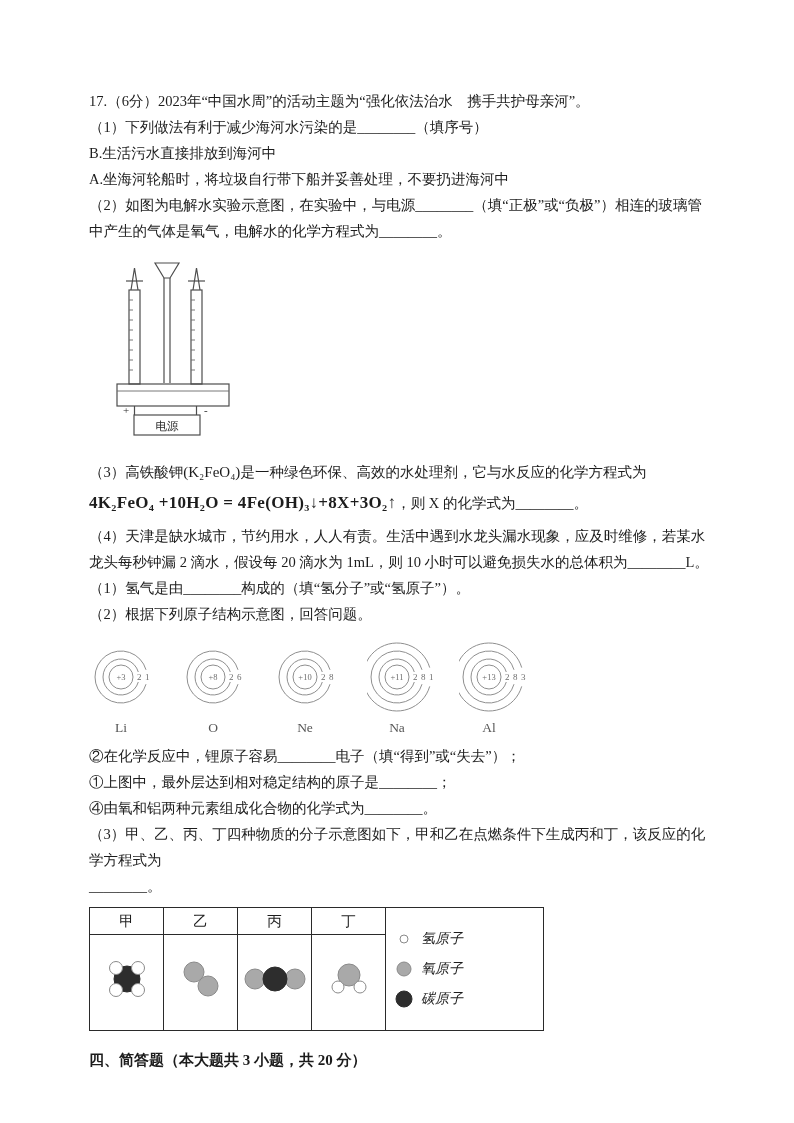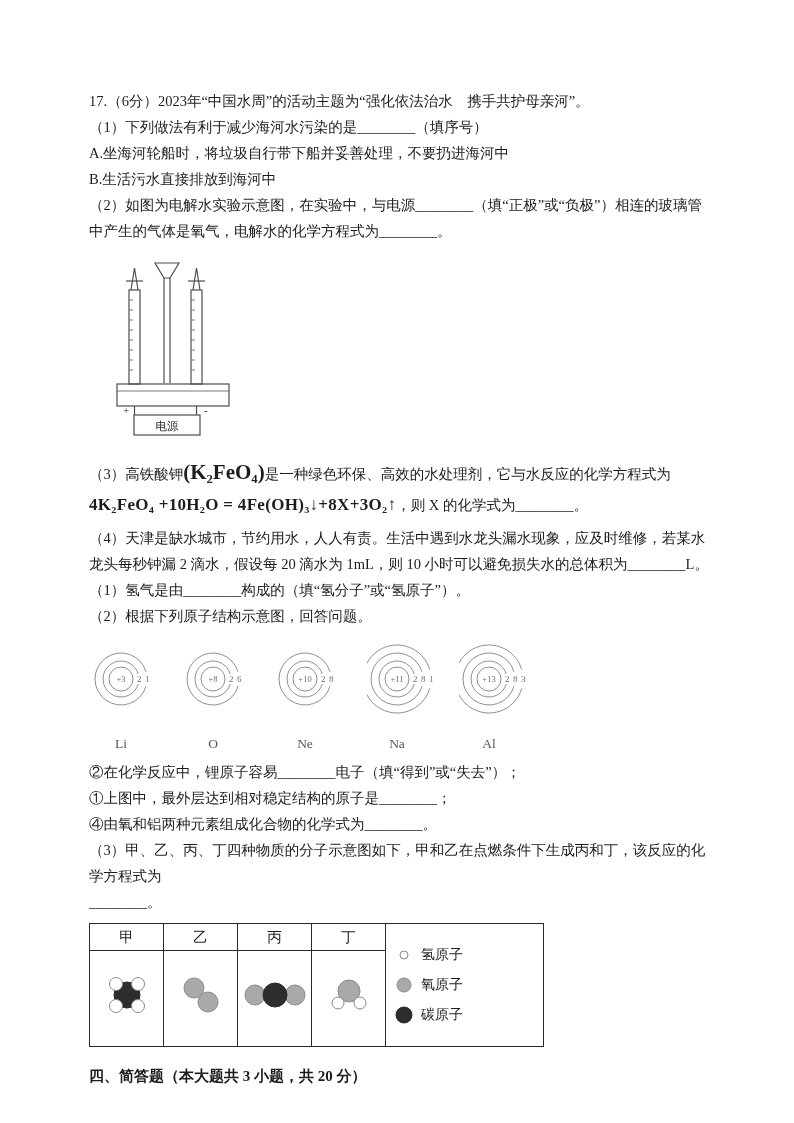--- a/index.html
+++ b/index.html
@@ -11,50 +11,50 @@
     margin: 0 auto;
     background: #ffffff;
     padding: 88px 60px 0 64px;
     font-family: "Liberation Serif", "DejaVu Serif", serif;
     font-size: 14.5px;
     line-height: 26px;
     color: #1c1c1c;
     overflow: hidden;
   }
   p { margin: 0; }
-  .formula-b { font-weight: bold; font-size: 21px; }
+  .formula-b { font-weight: normal; font-size: 15px; }
   .eq-line { margin: 5px 0 7px 0; }
   .eq-line .eq { font-weight: bold; font-size: 17px; letter-spacing: 0.3px; }
   .figure-wrap { margin: 10px 0 12px 6px; }
   .ln { fill: none; stroke: #4d4d4d; stroke-width: 1.2; }
   .ln-thin { fill: none; stroke: #6a6a6a; stroke-width: 0.9; }
   .figure-wrap text { font-family: inherit; fill: #2a2a2a; }
   .atoms-row { display: flex; gap: 18px; margin: 10px 0 6px 2px; }
   .atom { display: flex; flex-direction: column; }
   .aln { fill: none; stroke: #8f8f8f; stroke-width: 1; }
   .atxt { fill: #6d6d6d; font-family: inherit; }
-  .atom-label { width: 60px; text-align: center; margin-top: 16px; font-size: 13.5px; color: #555; line-height: 18px; }
+  .atom-label { width: 60px; text-align: center; margin-top: 2px; font-size: 13.5px; color: #555; line-height: 18px; }
   .mol-table { border-collapse: collapse; margin: 8px 0 4px 0; }
   .mol-table th, .mol-table td { border: 1px solid #2a2a2a; padding: 0; }
   .mol-table th { width: 74px; height: 27px; font-weight: normal; font-size: 14.5px; text-align: center; }
   .mol-table td.mol-cell { width: 74px; height: 96px; text-align: center; vertical-align: middle; }
-  .mol-table td.legend-cell { width: 158px; vertical-align: middle; padding-left: 9px; }
+  .mol-table td.legend-cell { width: 158px; vertical-align: middle; padding-left: 9px; font-style: italic; }
   .legend-item { display: flex; align-items: center; gap: 8px; height: 30px; }
   .legend-item span { font-size: 14px; }
   .section-header { margin-top: 16px; font-weight: bold; font-size: 15px; }
 </style>
 </head>
 <body>
 
 <div class="page">
 
   <p>17.（6分）2023年“中国水周”的活动主题为“强化依法治水　携手共护母亲河”。</p>
   <p>（1）下列做法有利于减少海河水污染的是________（填序号）</p>
+  <p>B.生活污水直接排放到海河中</p>
   <p>A.坐海河轮船时，将垃圾自行带下船并妥善处理，不要扔进海河中</p>
-  <p>B.生活污水直接排放到海河中</p>
   <p>（2）如图为电解水实验示意图，在实验中，与电源________（填“正极”或“负极”）相连的玻璃管中产生的气体是氧气，电解水的化学方程式为________。</p>
 
   <div class="figure-wrap">
     <svg width="160" height="185" viewBox="0 0 160 185">
 
       <path class="ln" d="M60 9 L84 9 L75 24 L69 24 Z"></path>
       <line class="ln" x1="69" y1="24" x2="69" y2="129"></line>
       <line class="ln" x1="75" y1="24" x2="75" y2="129"></line>
 
       <rect class="ln" x="34" y="36" width="11" height="94"></rect>

